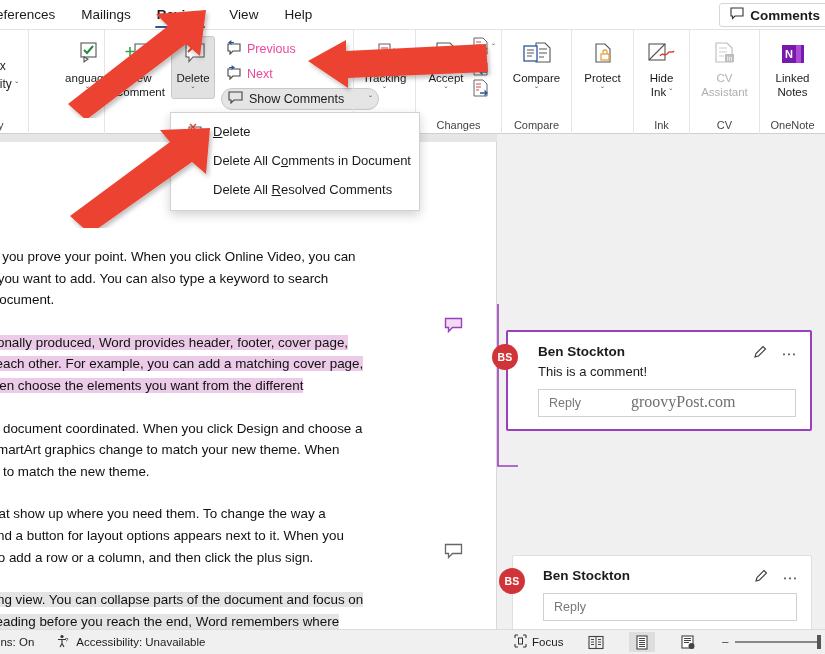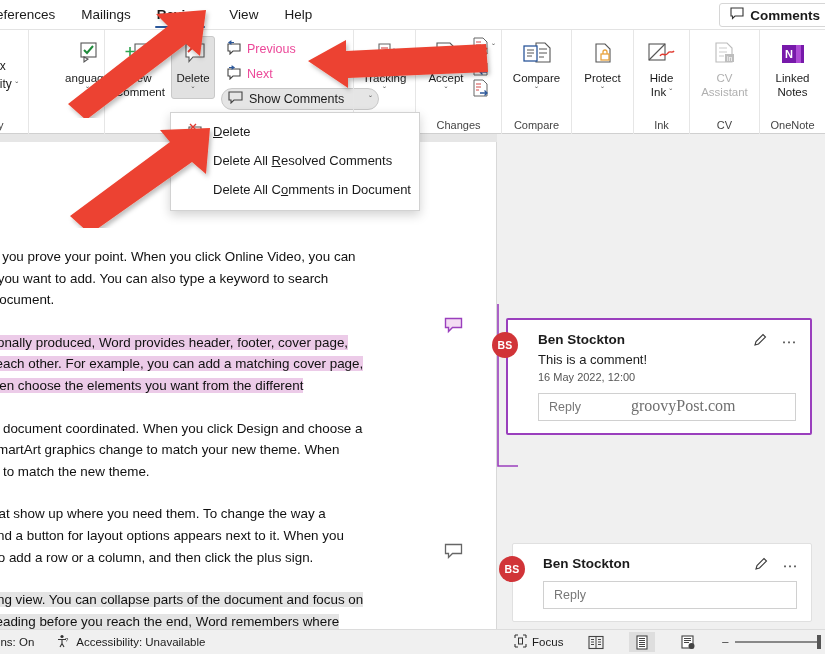--- a/index.html
+++ b/index.html
@@ -113,21 +113,21 @@
     position: absolute; left: -38px; top: 104px; width: 460px;
     font-family: "Liberation Sans", sans-serif;
     font-size: 13.4px; color: #111; line-height: 21.6px;
   }
   .para { margin-bottom: 21px; }
   .para.hl-pink span { background: #eccbe8; }
   .para.hl-gray span { background: #e4e4e4; }
   .margin-marker { position: absolute; }
 
   
-  .pane { position: absolute; left: 498px; top: 0; width: 327px; height: 495px; }
+  .pane { position: absolute; left: 498px; top: 12px; width: 327px; height: 495px; }
   .card {
     position: absolute; left: 14px; width: 300px;
     background: #ffffff; border: 1px solid #e0e0e0; border-radius: 2px;
     padding: 12px 14px 12px 30px;
   }
   .card.selected { border: 2px solid #9a3fbd; left: 8px; width: 306px; }
   .avatar {
     position: absolute; left: -14px; top: 12px;
     width: 26px; height: 26px; border-radius: 50%;
     background: #d13438; color: #fff; font-size: 10.5px; font-weight: bold;
@@ -440,25 +440,25 @@
       <span class="mic">
         <svg width="19" height="17" viewBox="0 0 19 17">
           <path d="M4 4h12v8H9l-3 3v-3H4z" fill="#fff" stroke="#555" stroke-width="1.1"></path>
           <path d="M5 1l6 6M11 1L5 7" stroke="#e03a2f" stroke-width="1.4"></path>
         </svg>
       </span>
       <span class="mlabel"><span class="u">D</span>elete</span>
     </div>
     <div class="menu-item">
       <span class="mic"></span>
-      <span class="mlabel">Delete All <span class="u">R</span>esolved Comments</span>
+      <span class="mlabel">Delete All C<span class="u">o</span>mments in Document</span>
     </div>
     <div class="menu-item">
       <span class="mic"></span>
-      <span class="mlabel">Delete All C<span class="u">o</span>mments in Document</span>
+      <span class="mlabel">Delete All <span class="u">R</span>esolved Comments</span>
     </div>
   </div>
 
   <div class="workspace">
     <div class="topstrip"></div>
     <div class="page">
       <div class="doctext">
         <div class="para">
           <div>o help you prove your point. When you click Online Video, you can</div>
           <div>video you want to add. You can also type a keyword to search</div>
@@ -510,21 +510,20 @@
         <div class="cname">Ben Stockton</div>
         <div class="card-actions">
           <span>
             <svg width="15" height="15" viewBox="0 0 15 15">
                 <path d="M2 13l1-3.5L10 2.5l2.5 2.5L5.5 12z" fill="none" stroke="#3a3a3a" stroke-width="1.1"></path>
               </svg>
           </span>
           <span style="font-size:15px;letter-spacing:1.5px;line-height:10px;">⋯</span>
         </div>
         <div class="cbody">This is a comment!</div>
-        <div class="cdate">16 May 2022, 12:00</div>
         <div class="reply">
           <span>Reply</span>
           <span class="watermark">groovyPost.com</span>
         </div>
       </div>
 
       <div class="card" style="top:409px;">
         <div class="avatar">BS</div>
         <div class="cname">Ben Stockton</div>
         <div class="card-actions">

